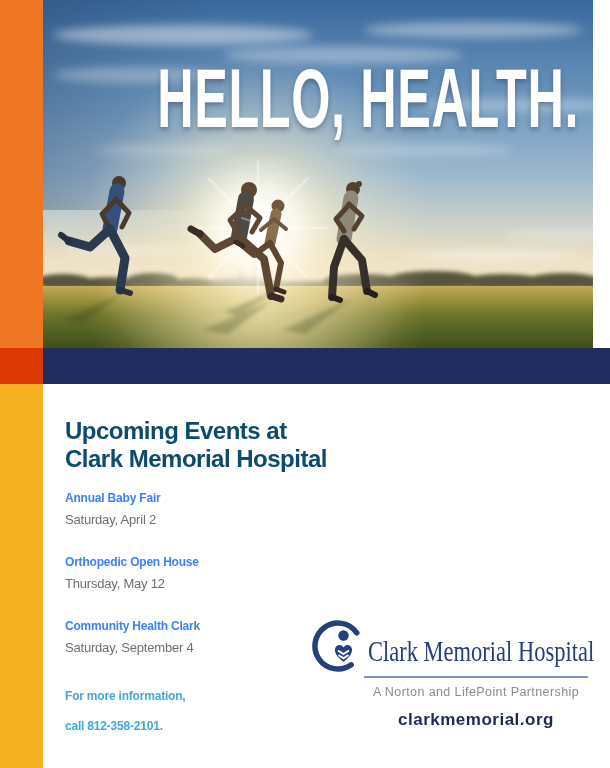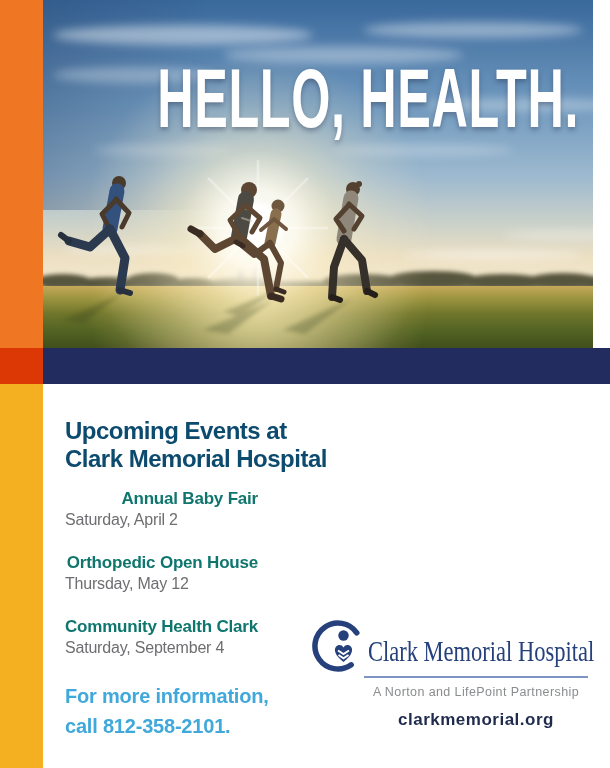--- a/index.html
+++ b/index.html
@@ -27,26 +27,26 @@
   .navybar { position:absolute; left:43px; top:348px; width:567px; height:36px; background:#232C5E; }
 
   
   .events-heading {
     position:absolute; left:65px; top:417px;
     font-size:24px; font-weight:bold; line-height:28px;
     letter-spacing:-0.5px; color:#0c4a6e;
   }
   .events-list { position:absolute; left:65px; top:488px; }
   .event { margin-bottom:22px; }
-  .event-name { font-size:17px; font-weight:bold; line-height:21px; color:#0f766e; letter-spacing:-0.2px;text-align:right; }
-  .event-date { font-size:16px; line-height:21px; color:#6D6E71; letter-spacing:-0.2px; }
+  .event-name { font-size:12px; font-weight:bold; line-height:21px; color:#3b82f6; letter-spacing:-0.2px; }
+  .event-date { font-size:13px; line-height:21px; color:#6D6E71; letter-spacing:-0.2px; }
 
   .contact {
     position:absolute; left:65px; top:681px;
-    font-size:20px; font-weight:bold; line-height:30px; color:#41A8DB;
+    font-size:12px; font-weight:bold; line-height:30px; color:#41A8DB;
     letter-spacing:-0.2px;
   }
 
   
   .logo-mark { position:absolute; left:312px; top:618px; width:56px; height:56px; }
   .logo-name {
     position:absolute; left:368px; top:636px;
     font-family:"Liberation Serif", serif; font-size:30px; line-height:30px;
     color:#25407B; white-space:nowrap;
     transform:scaleX(0.75); transform-origin:0 0;

